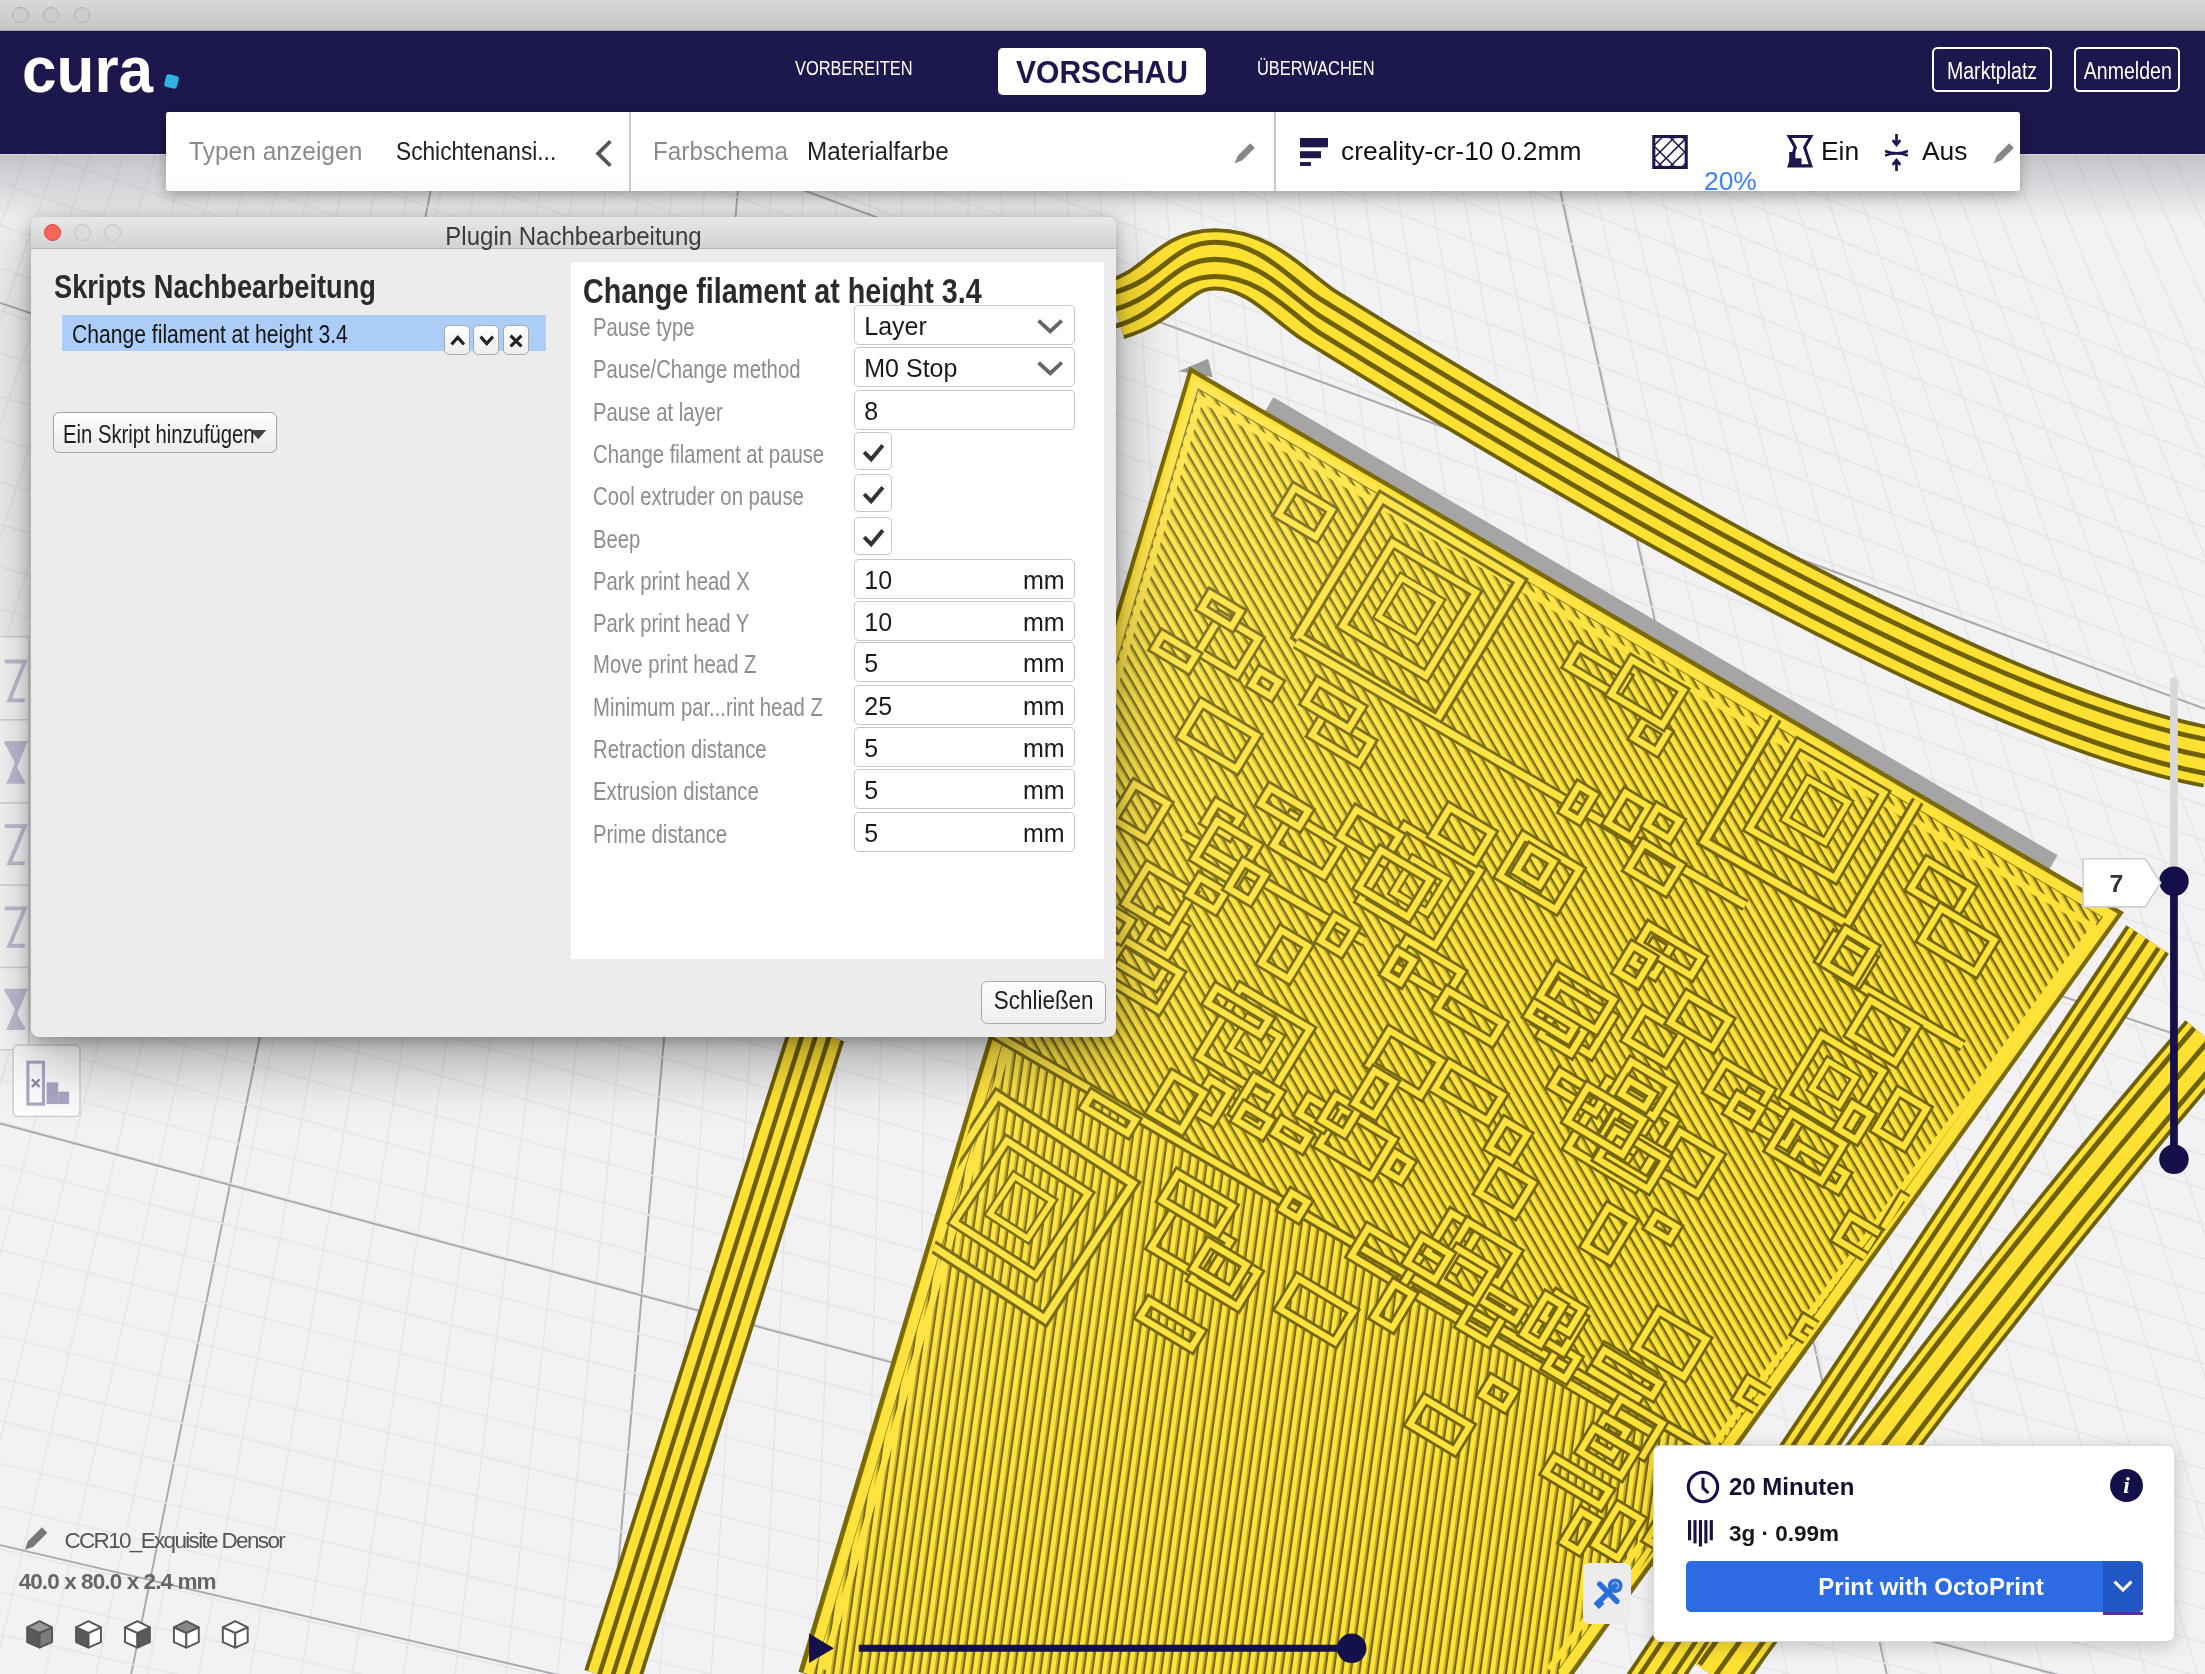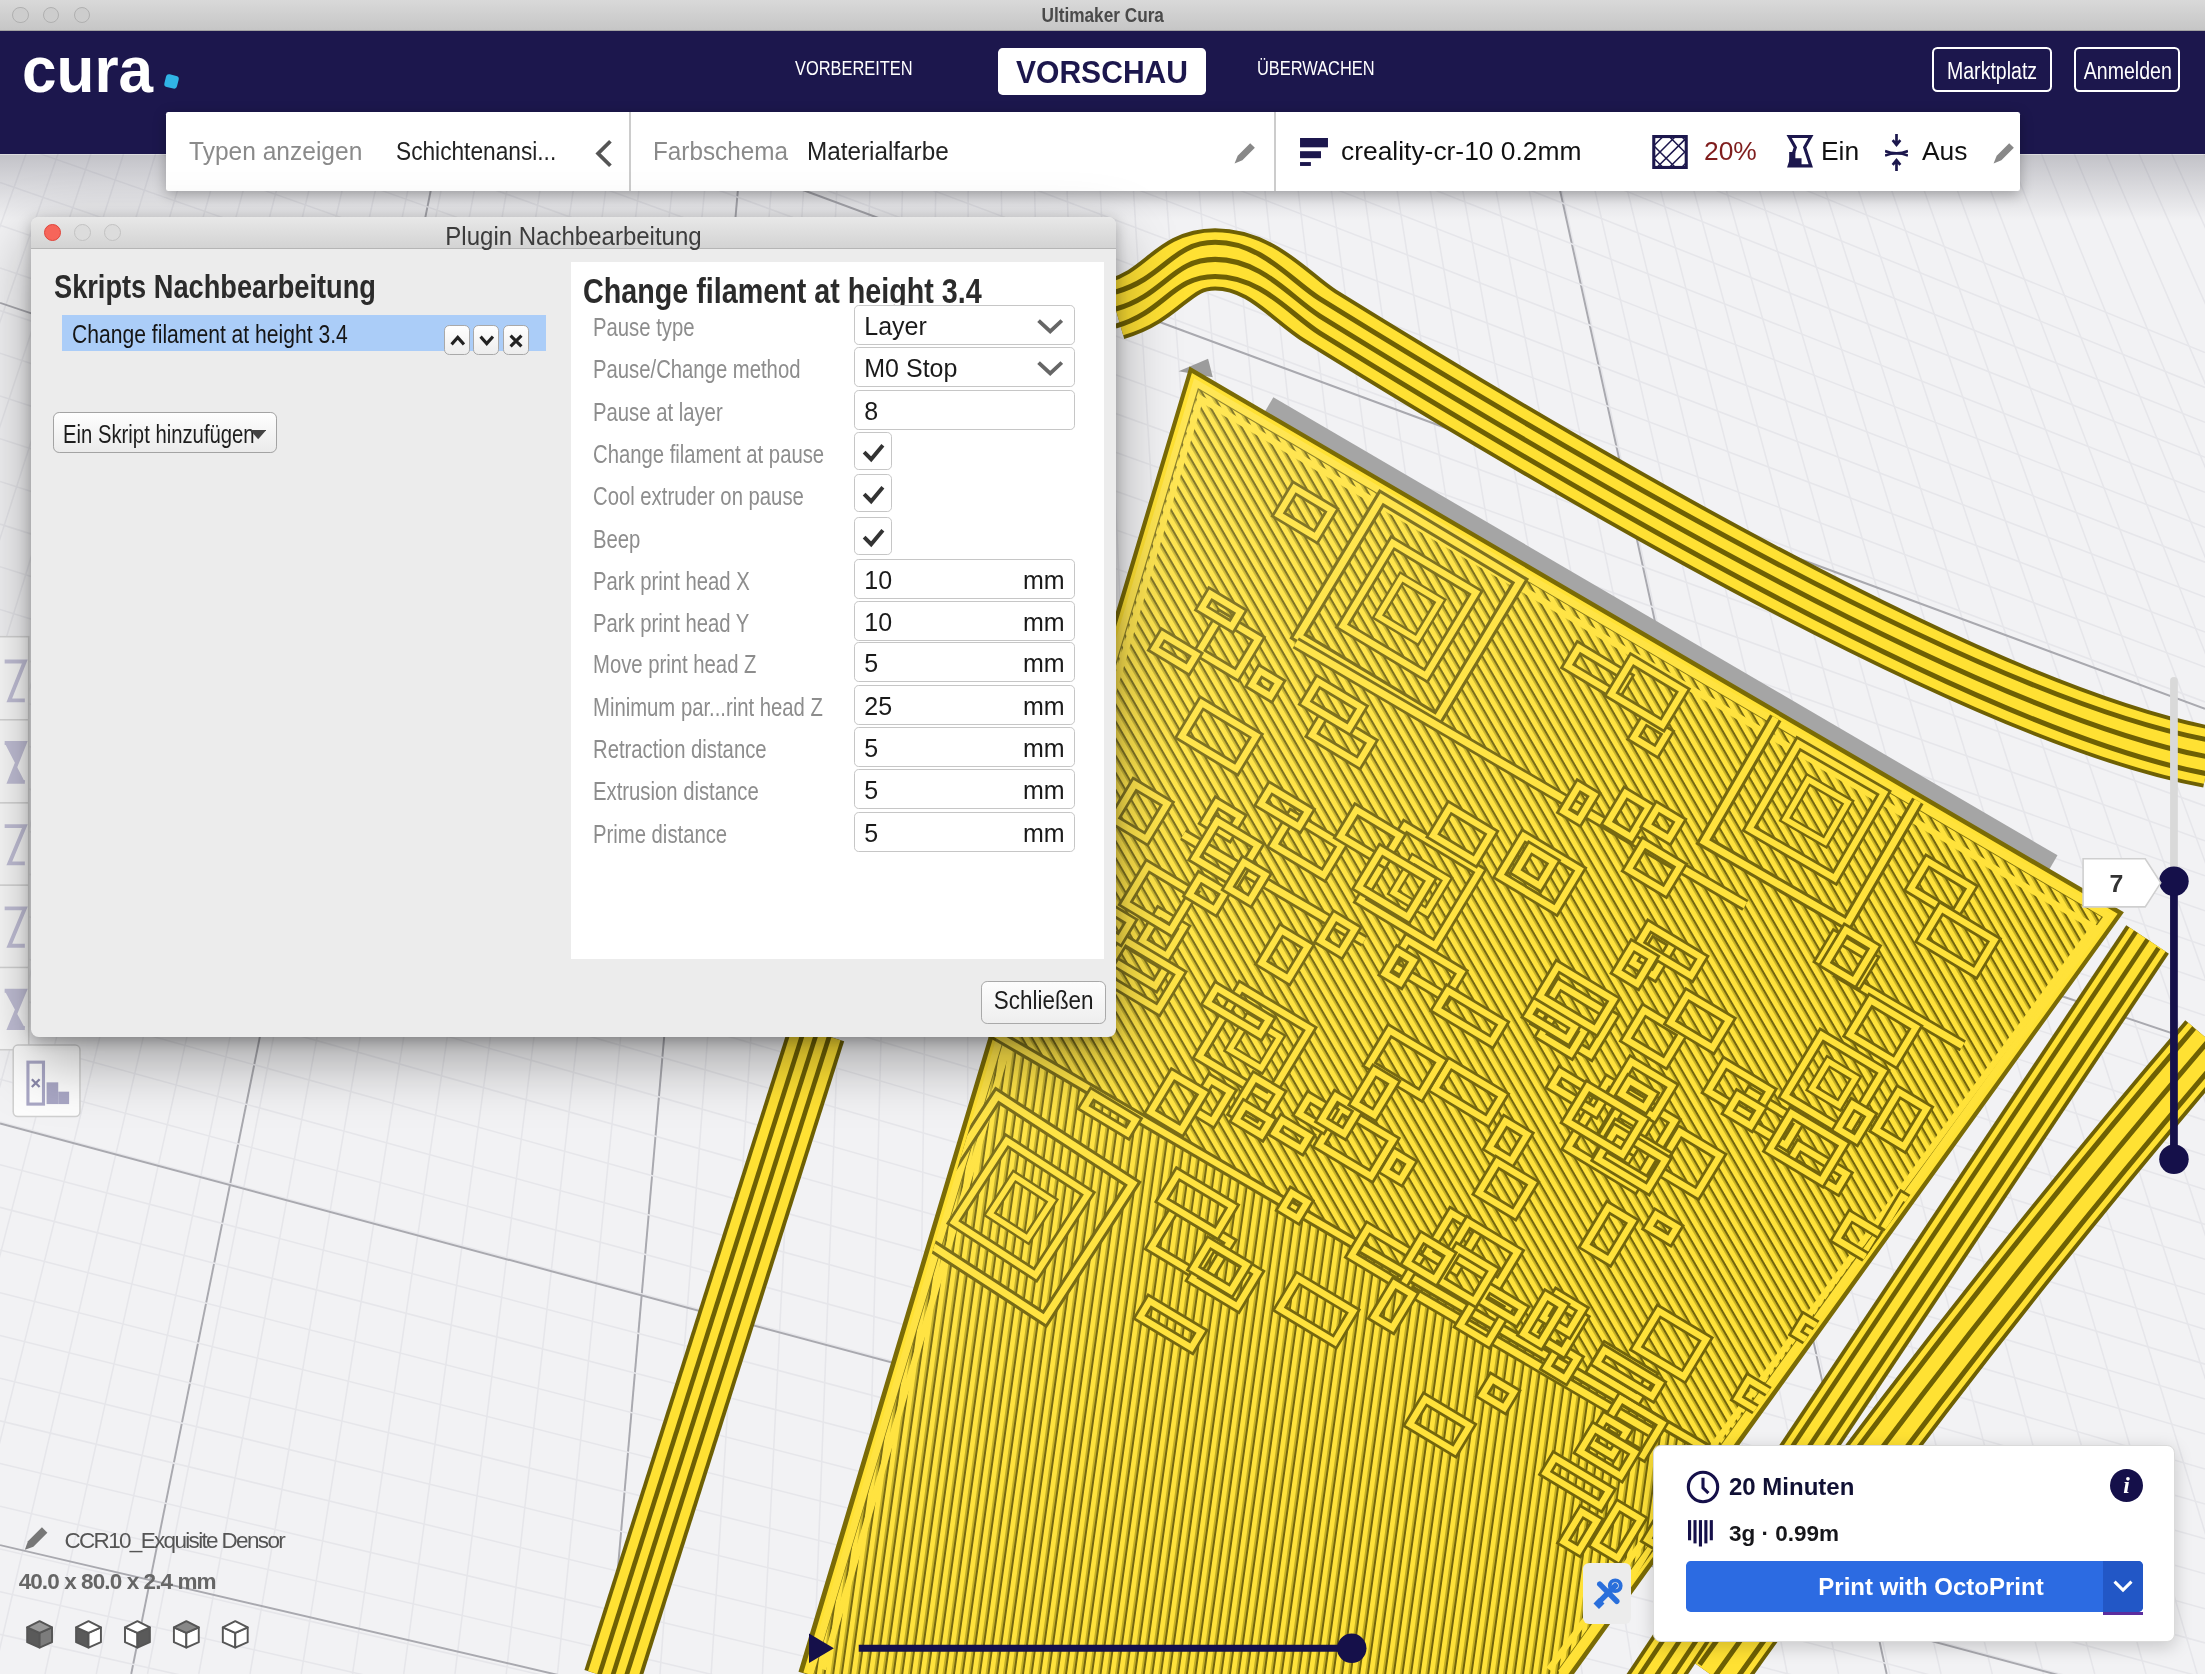--- a/index.html
+++ b/index.html
@@ -943,21 +943,20 @@
 <path d="M 16 0 L 32 8 L 16 15 L 0 8 Z" fill="#fff"></path>
 </g>
     </g>
   </svg>
 
   <div id="titlebar" class="abs">
     <div class="dot" style="left:12.4px"></div>
     <div class="dot" style="left:43px"></div>
     <div class="dot" style="left:74px"></div>
   </div>
-  <div id="titletext" class="abs"><span style="display:inline-block;transform:scaleX(0.82)">Ultimaker Cura</span></div>
 
   <div id="header" class="abs"></div>
   <div id="logo" class="abs">cura</div>
   <div id="logodot" class="abs"></div>
   <div class="navtab abs" style="left:795px;"><span class="sx" style="transform:scaleX(0.82)">VORBEREITEN</span></div>
   <div id="tab-vorschau" class="abs">
       <span>VORSCHAU</span>
     </div>
   <div class="navtab abs" style="left:1257px;"><span class="sx" style="transform:scaleX(0.82)">ÜBERWACHEN</span></div>
   <div class="hbtn abs" style="left:1932px;width:120px;"><span class="sx" style="transform:scaleX(0.85);transform-origin:50% 50%">Marktplatz</span></div>
@@ -979,21 +978,21 @@
     <svg class="abs" style="left:1134px;top:26.4px" width="28" height="29.5" viewBox="0 0 36 38">
       <rect x="0" y="0" width="36" height="12" fill="#1c174d"></rect>
       <rect x="0" y="17" width="27" height="9" fill="#1c174d"></rect>
       <rect x="0" y="31" width="14" height="5" fill="#1c174d"></rect>
     </svg>
     <div class="tbtext abs" style="left:1175px;color:#111;">creality-cr-10 0.2mm</div>
     <svg class="abs" style="left:1486px;top:23px" width="36" height="34" viewBox="0 0 46 44">
       <rect x="2" y="2" width="42" height="40" fill="none" stroke="#1c174d" stroke-width="4"></rect>
       <path d="M 2 14 L 14 2 M 2 30 L 30 2 M 6 42 L 44 4 M 22 42 L 44 20 M 38 42 L 44 36 M 2 14 L 30 42 M 2 30 L 14 42 M 22 2 L 44 24 M 38 2 L 44 8" stroke="#1c174d" stroke-width="2" fill="none"></path>
     </svg>
-    <div class="tbtext abs" style="left:1538px;color:#7f1d1d;">20%</div>
+    <div class="tbtext abs" style="left:1538px;color:#3b82f6;margin-top:30px;">20%</div>
     <svg class="abs" style="left:1617px;top:23px" width="34" height="34" viewBox="0 0 44 44">
       <path d="M 8 2 L 36 2 L 28 16 L 36 40 L 8 40 L 16 16 Z" fill="none" stroke="#1c174d" stroke-width="4"></path>
       <path d="M 8 40 L 8 22 L 16 22 L 16 30 L 24 30 L 24 40 Z" fill="#1c174d"></path>
     </svg>
     <div class="tbtext abs" style="left:1655px;color:#111;">Ein</div>
     <svg class="abs" style="left:1719px;top:22px" width="23" height="37" viewBox="0 0 30 48">
       <path d="M 15 0 L 15 13 M 10 8 L 15 14 L 20 8" stroke="#1c174d" stroke-width="3.5" fill="none"></path>
       <path d="M 15 48 L 15 35 M 10 40 L 15 34 L 20 40" stroke="#1c174d" stroke-width="3.5" fill="none"></path>
       <path d="M 0 22 Q 15 28 30 22" stroke="#1c174d" stroke-width="3.5" fill="none"></path>
       <path d="M 0 28 Q 15 22 30 28" stroke="#1c174d" stroke-width="3.5" fill="none"></path>

